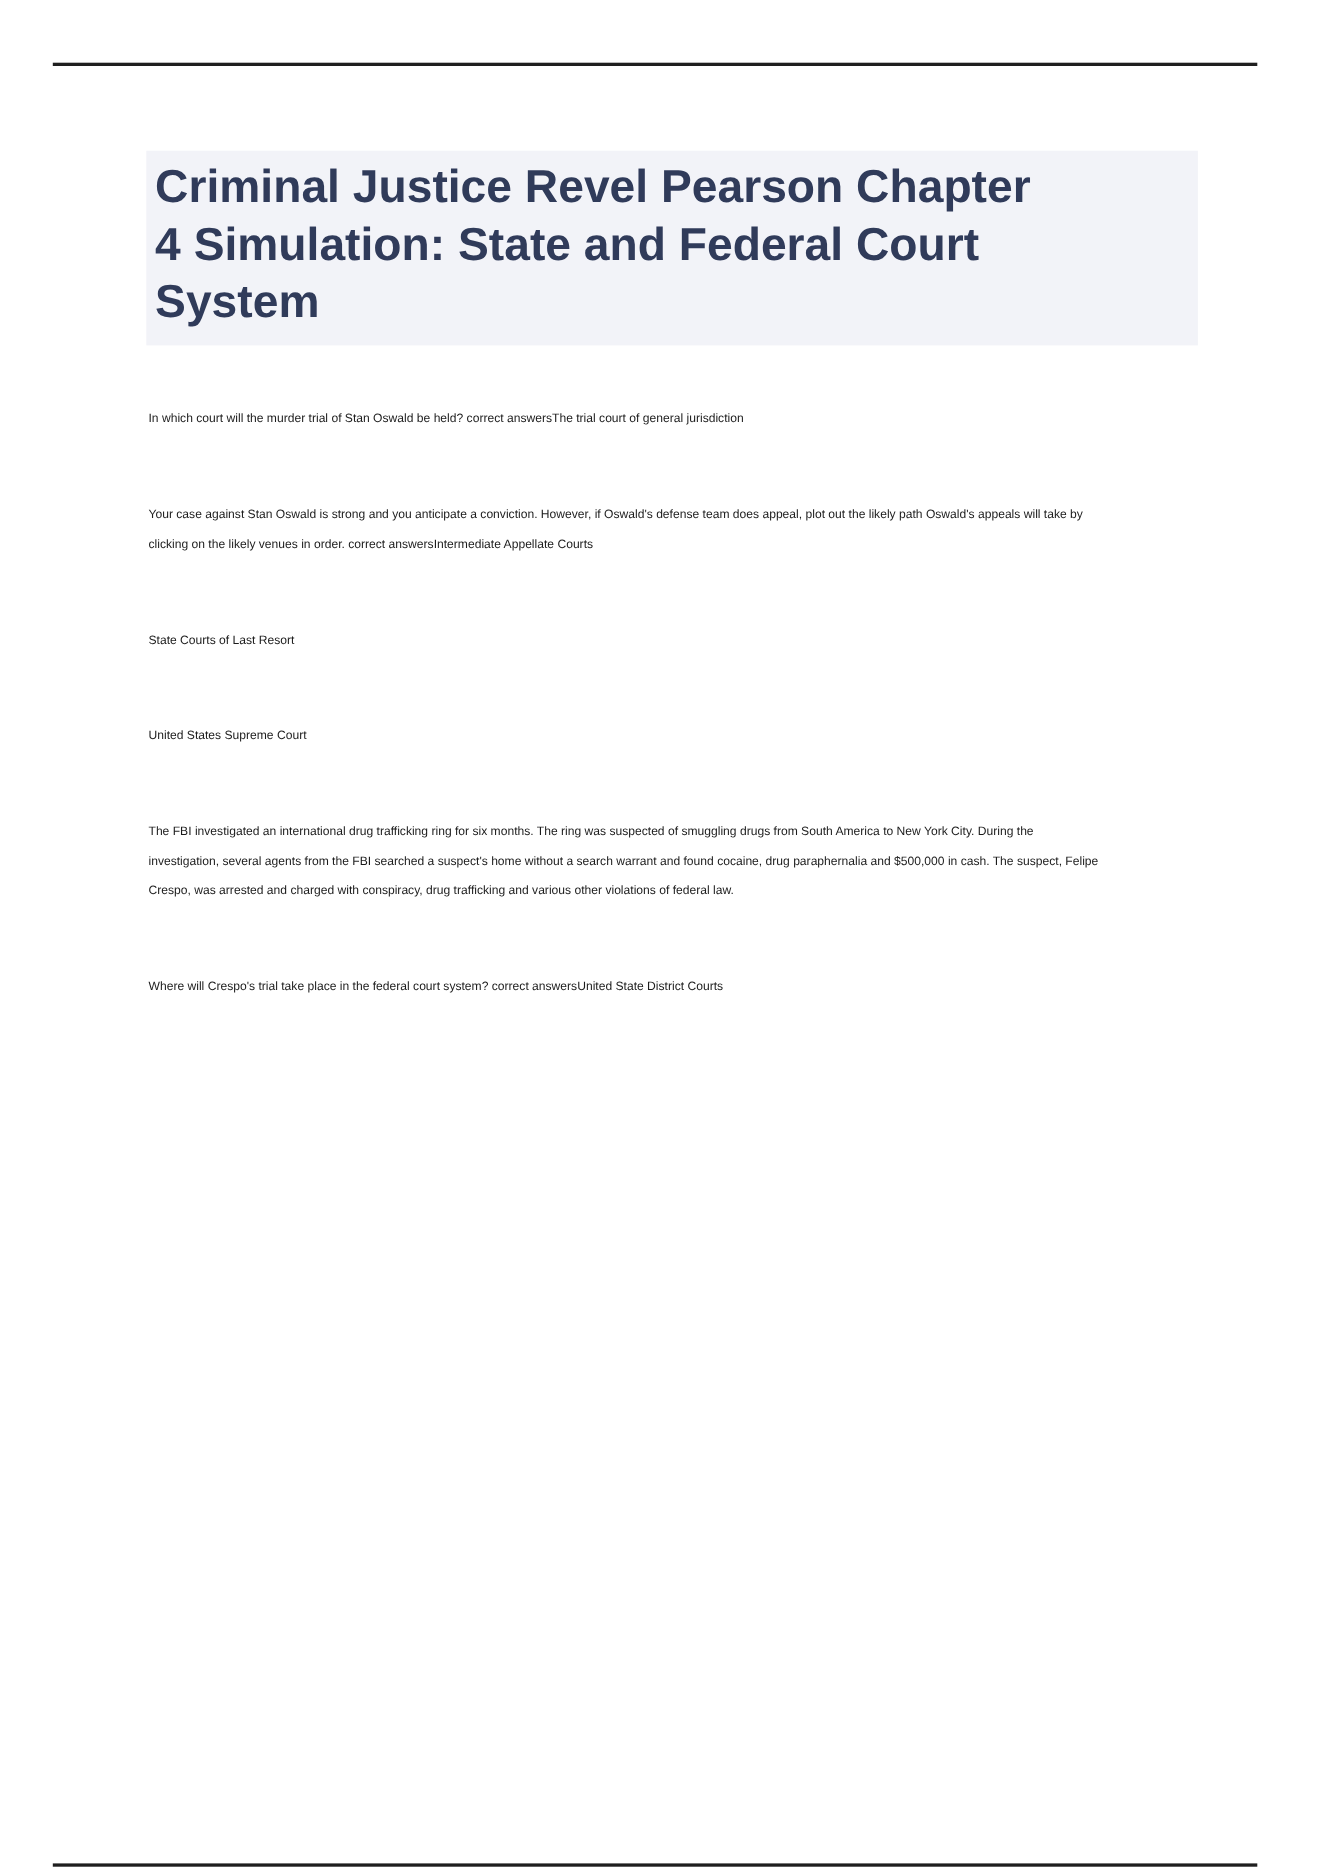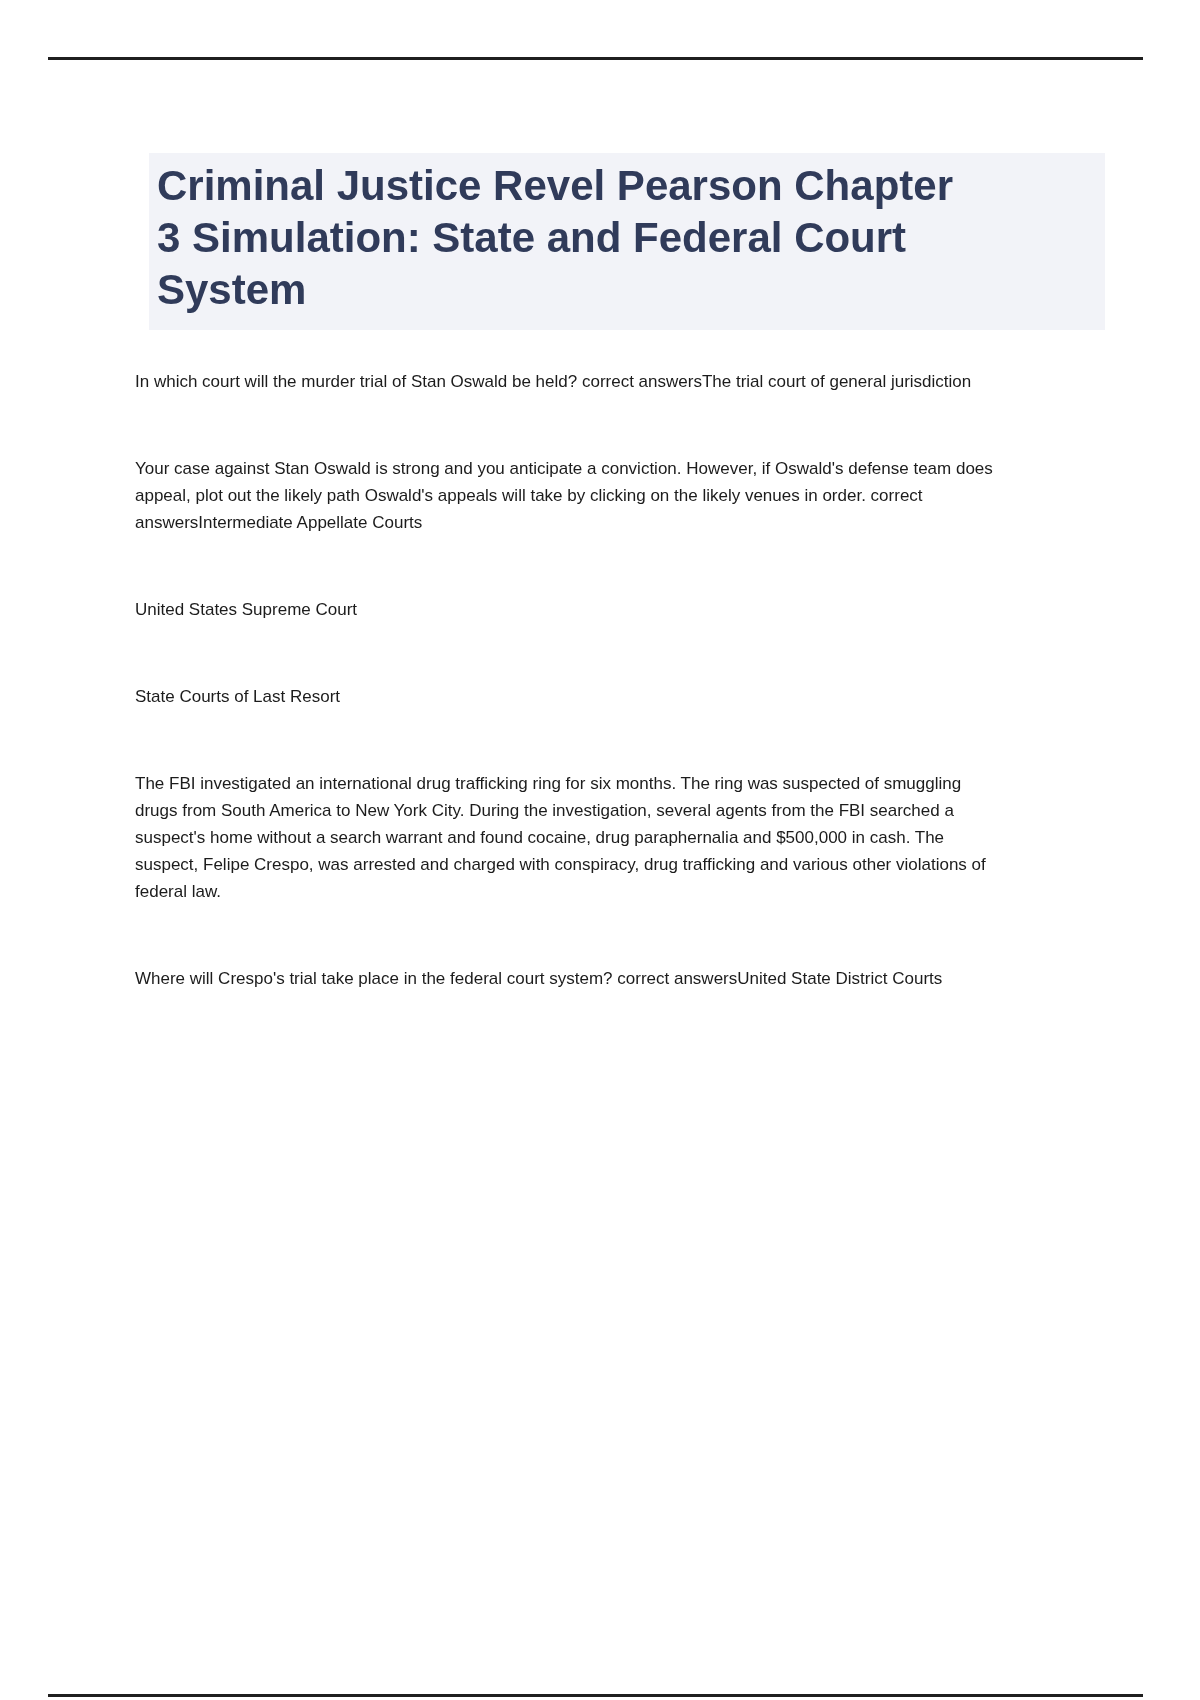--- a/index.html
+++ b/index.html
@@ -23,65 +23,65 @@
     background: #1f1f1f;
   }
   .rule-top { top: 57px; }
   .rule-bottom { top: 1694px; }
   .title-box {
     position: absolute;
     left: 133px;
     top: 137px;
     width: 956px;
     box-sizing: border-box;
-    margin: 16px;
+    margin: 0;
     background: #f2f3f8;
     padding: 7px 12px 14px 8px;
   }
   .title-line {
     display: block;
     font-weight: bold;
     font-size: 42px;
     line-height: 52px;
     color: #303b5a;
     font-family: "Liberation Sans", sans-serif;
   }
   .content {
     position: absolute;
     left: 135px;
     top: 368px;
     width: 865px;
-    font-size: 17px;
+    font-size: 11px;
     line-height: 27px;
     color: #1c1c1c;
     font-family: "Liberation Sans", sans-serif;
   }
   .para {
     margin: 0 0 60px 0;
   }
   .para.gap-large {
   }
 </style>
 </head>
 <body>
 
 <div class="page">
 
   <div class="rule rule-top"></div>
 
   <h1 class="title-box">
     <span class="title-line">Criminal Justice Revel Pearson Chapter</span>
-    <span class="title-line">3 Simulation: State and Federal Court</span>
+    <span class="title-line">4 Simulation: State and Federal Court</span>
     <span class="title-line">System</span>
   </h1>
 
   <div class="content">
     <p class="para">In which court will the murder trial of Stan Oswald be held? correct answersThe trial court of general jurisdiction</p>
     <p class="para">Your case against Stan Oswald is strong and you anticipate a conviction. However, if Oswald's defense team does appeal, plot out the likely path Oswald's appeals will take by clicking on the likely venues in order. correct answersIntermediate Appellate Courts</p>
+    <p class="para">State Courts of Last Resort</p>
     <p class="para">United States Supreme Court</p>
-    <p class="para">State Courts of Last Resort</p>
     <p class="para">The FBI investigated an international drug trafficking ring for six months. The ring was suspected of smuggling drugs from South America to New York City. During the investigation, several agents from the FBI searched a suspect's home without a search warrant and found cocaine, drug paraphernalia and $500,000 in cash. The suspect, Felipe Crespo, was arrested and charged with conspiracy, drug trafficking and various other violations of federal law.</p>
     <p class="para gap-large">Where will Crespo's trial take place in the federal court system? correct answersUnited State District Courts</p>
   </div>
 
   <div class="rule rule-bottom"></div>
 
 </div>
 
 </body></html>

